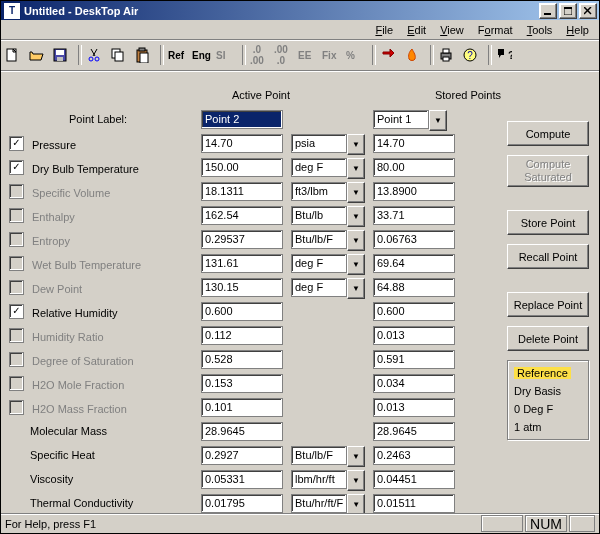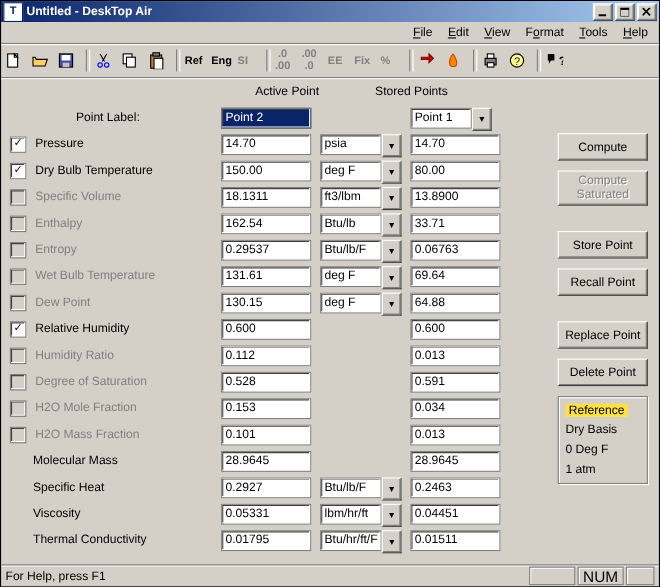--- a/index.html
+++ b/index.html
@@ -10,27 +10,27 @@
   .win-btns{display:flex;gap:2px;}
   .win-btn{width:16px;height:14px;background:#d4d0c8;border:1px solid #fff;border-right-color:#404040;border-bottom-color:#404040;box-shadow:inset -1px -1px #808080,inset 1px 1px #fff;display:flex;align-items:center;justify-content:center;font-size:9px;font-family:Marlett,Arial;}
   .menubar{height:19px;display:flex;align-items:center;padding:0 4px;gap:2px;border-bottom:1px solid #808080;box-shadow:0 1px #fff;justify-content:flex-end;}
   .menu-item{padding:2px 6px;}
   .menu-item u{text-decoration:underline;}
   .toolbar{height:26px;display:flex;align-items:center;padding:2px;border-bottom:1px solid #808080;box-shadow:0 1px #fff;}
   .tb-btn{width:22px;height:22px;display:flex;align-items:center;margin:0 1px;}
   .tb-sep{width:2px;height:20px;border-left:1px solid #808080;border-right:1px solid #fff;margin:0 3px;}
   .tb-txt{font-size:10px;font-weight:bold;text-align:center;}
   .tb-dim{color:#808080;}
-  .client{position:relative;padding:6px 8px 0 8px;}
+  .client{position:relative;padding:18px 8px 0 8px;}
   .col-headers{display:flex;margin-bottom:6px;}
   .spacer-lbl{width:192px;}
   .hdr-active{width:120px;text-align:center;}
-  .hdr-stored{width:160px;text-align:left;margin-left:20px;}
+  .hdr-stored{width:160px;text-align:right;margin-left:20px;}
   .row{display:flex;align-items:center;height:24px;}
-  .chk-lbl{width:192px;display:flex;align-items:center;}
+  .chk-lbl{width:192px;display:flex;align-items:flex-end;}
   .chk{width:13px;height:13px;background:#fff;border:1px solid #808080;box-shadow:inset -1px -1px #fff,inset 1px 1px #404040;margin-right:6px;display:flex;align-items:center;justify-content:center;font-size:10px;line-height:1;}
   .chk.disabled{background:#d4d0c8;}
   .lbl{padding-left:2px;}
   .lbl.disabled{color:#808080;}
   .lbl.nocheck{padding-left:21px;}
   .inp{width:74px;height:17px;background:#fff;border:1px solid #808080;box-shadow:inset -1px -1px #fff,inset 1px 1px #404040;padding:0 3px;display:flex;align-items:center;}
   .inp.sel{background:#0a246a;color:#fff;}
   .combo{width:74px;height:19px;display:flex;margin-left:8px;}
   .combo .inp{flex:1;width:auto;}
   .combo .dd{width:16px;height:19px;background:#d4d0c8;border:1px solid #fff;border-right-color:#404040;border-bottom-color:#404040;box-shadow:inset -1px -1px #808080;display:flex;align-items:center;justify-content:center;font-size:8px;}

